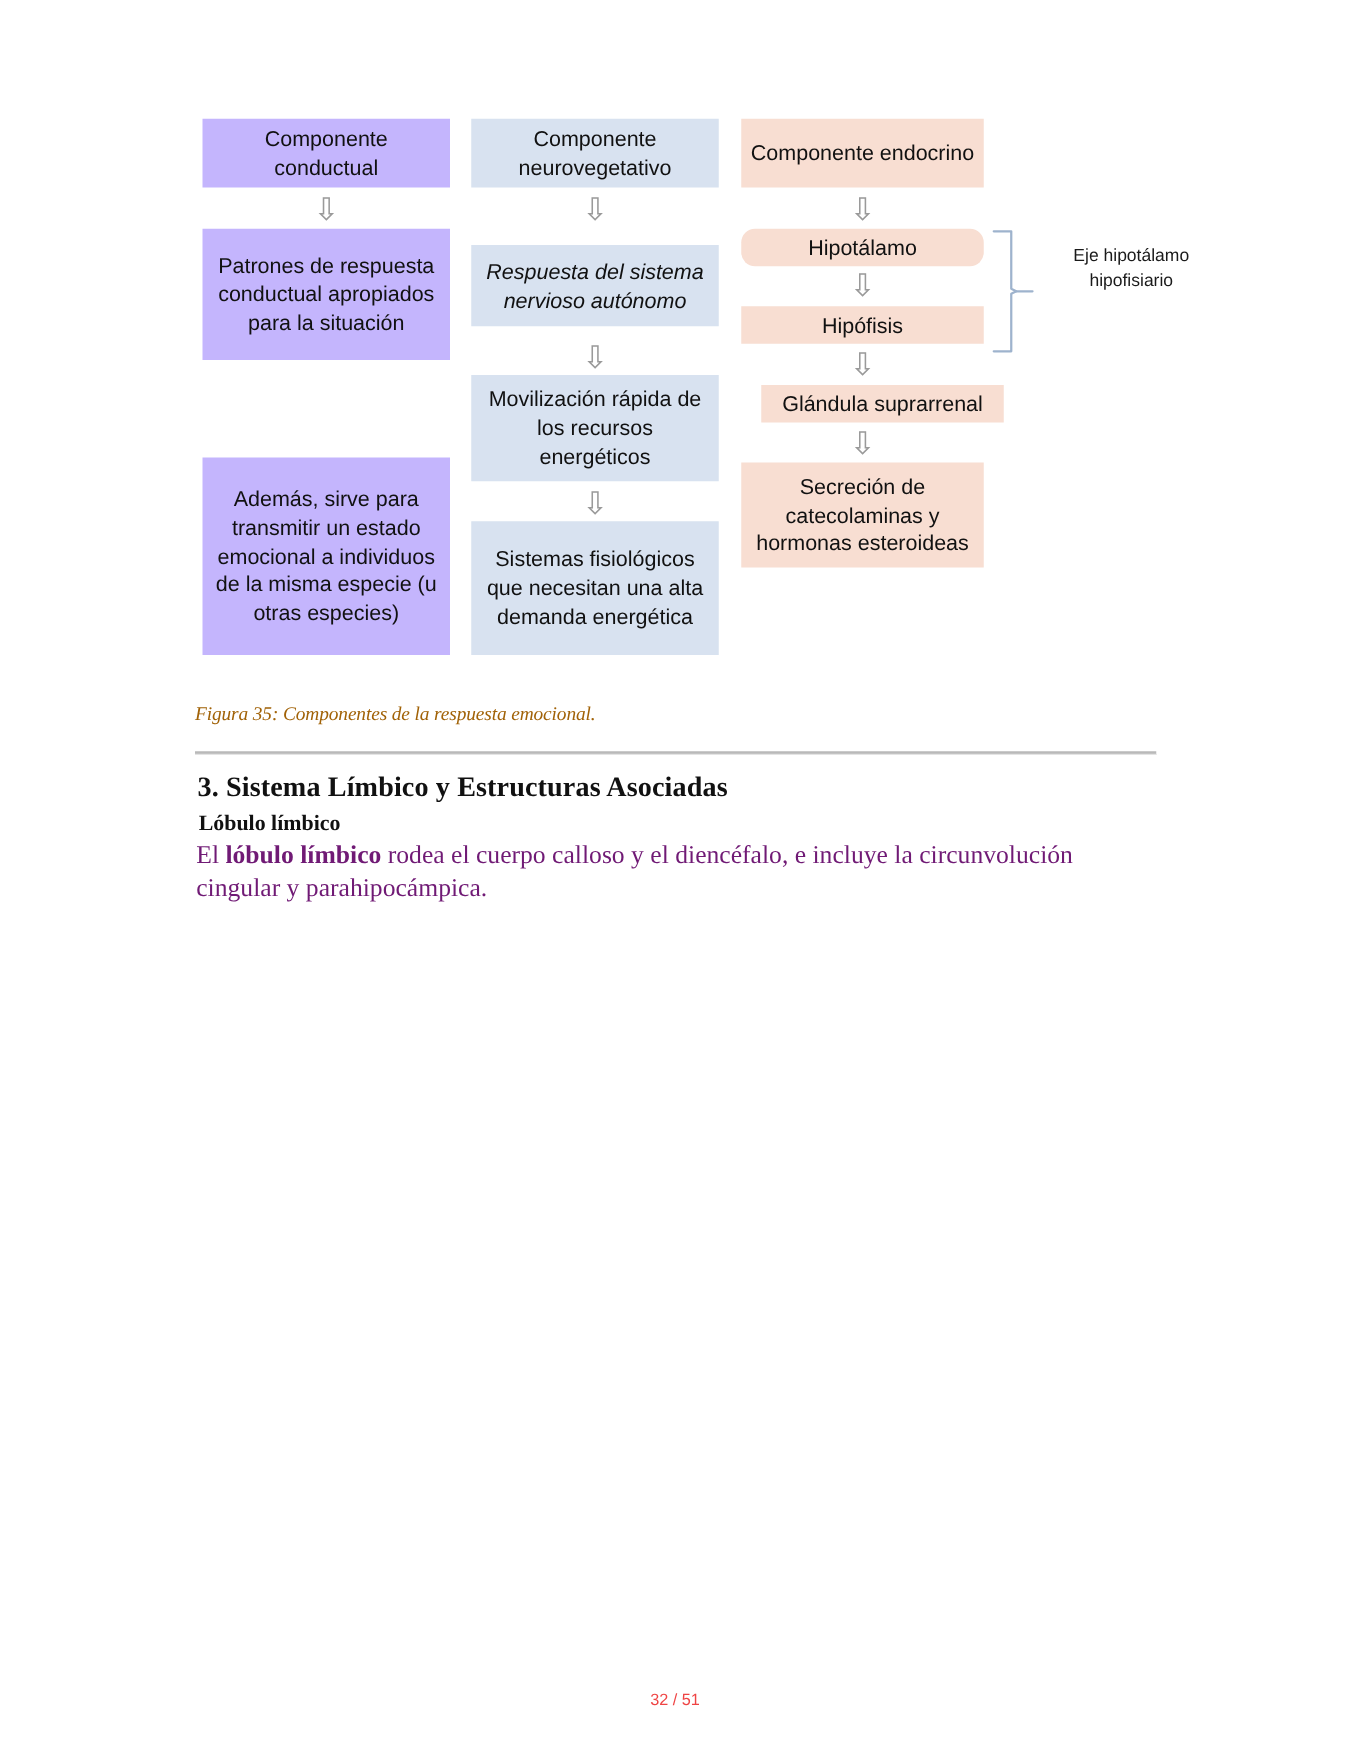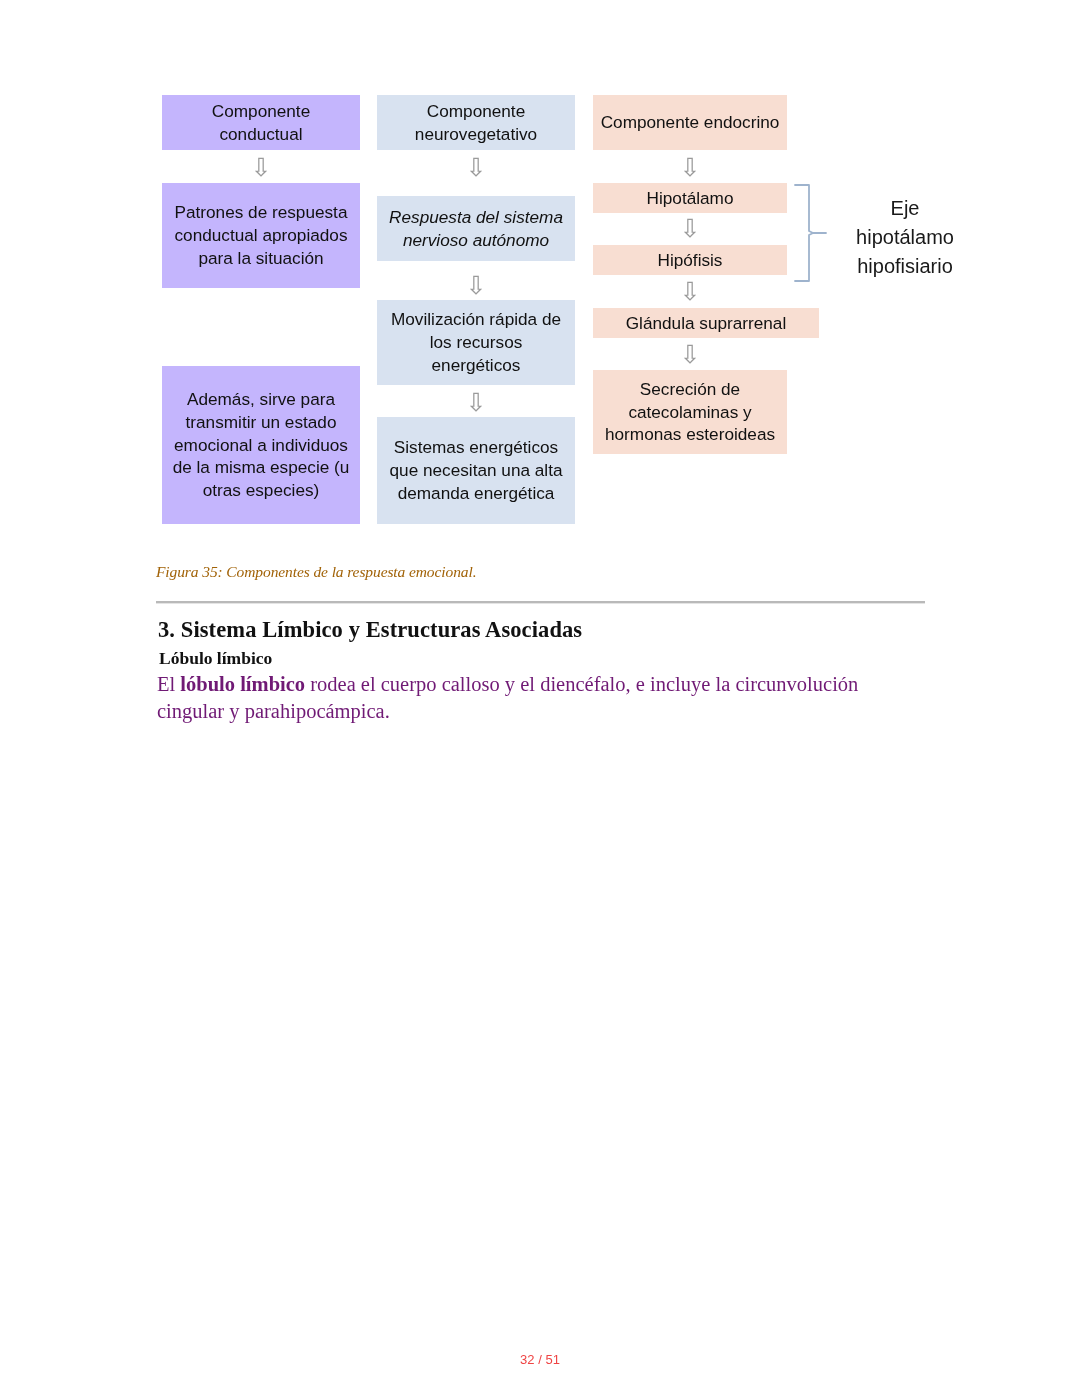--- a/index.html
+++ b/index.html
@@ -71,21 +71,21 @@
     left: 638px;
     top: 95px;
   }
   #axis-label {
     position: absolute;
     left: 690px;
     top: 106px;
     width: 120px;
     text-align: center;
     font-family: "Liberation Sans", sans-serif;
-    font-size: 20px;
+    font-size: 14px;
     line-height: 1.45;
     color: #1a1a1a;
   }
 
   
   #figure-caption {
     position: absolute;
     left: 156px;
     top: 563px;
     font-family: "Liberation Serif", serif;
@@ -175,38 +175,38 @@
     <div class="arrow" style="top:67px;">⇩</div>
     <div class="flow-box blue" style="left:0; top:108px; width:198px; height:65px;font-style:italic;">
       <span>Respuesta del sistema nervioso autónomo</span>
     </div>
     <div class="arrow" style="top:185px;">⇩</div>
     <div class="flow-box blue" style="left:0; top:212px; width:198px; height:85px;">
       <span>Movilización rápida de los recursos energéticos</span>
     </div>
     <div class="arrow" style="top:302px;">⇩</div>
     <div class="flow-box blue" style="left:0; top:329px; width:198px; height:107px;">
-      <span>Sistemas energéticos que necesitan una alta demanda energética</span>
+      <span>Sistemas fisiológicos que necesitan una alta demanda energética</span>
     </div>
   </div>
 
   <div class="col" id="col-endocrino">
     <div class="flow-box peach" style="left:0; top:7px; width:194px; height:55px;">
       <span>Componente endocrino</span>
     </div>
     <div class="arrow" style="top:67px; width:194px;">⇩</div>
-    <div class="flow-box peach" style="left:0; top:95px; width:194px; height:30px;">
+    <div class="flow-box peach" style="left:0; top:95px; width:194px; height:30px;border-radius:11px;">
       <span>Hipotálamo</span>
     </div>
     <div class="arrow" style="top:128px; width:194px;">⇩</div>
     <div class="flow-box peach" style="left:0; top:157px; width:194px; height:30px;">
       <span>Hipófisis</span>
     </div>
     <div class="arrow" style="top:191px; width:194px;">⇩</div>
-    <div class="flow-box peach" style="left:0; top:220px; width:226px; height:30px;">
+    <div class="flow-box peach" style="left:16px; top:220px; width:194px; height:30px;">
       <span>Glándula suprarrenal</span>
     </div>
     <div class="arrow" style="top:254px; width:194px;">⇩</div>
     <div class="flow-box peach" style="left:0; top:282px; width:194px; height:84px;">
       <span>Secreción de catecolaminas y hormonas esteroideas</span>
     </div>
   </div>
 
   <svg id="axis-bracket" width="48" height="100" viewBox="0 0 48 100">
     <path d="M 20 2 L 6 2 L 6 48 L 2 50 L 6 52 L 6 98 L 20 98" fill="none" stroke="#9eb3cd" stroke-width="1.8" stroke-linecap="round" stroke-linejoin="round" transform="translate(0,0) scale(-1,1) translate(-22,0)"></path>

